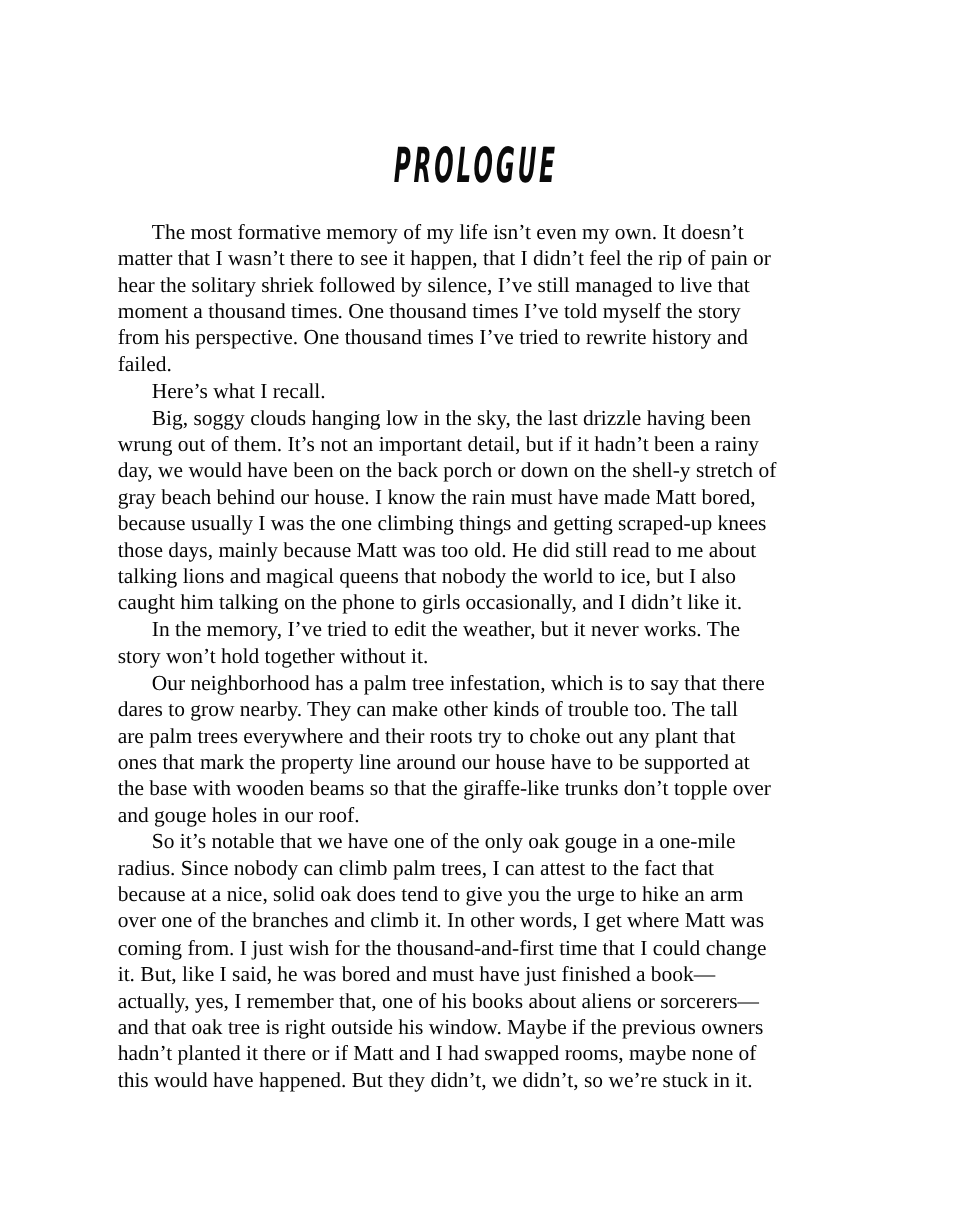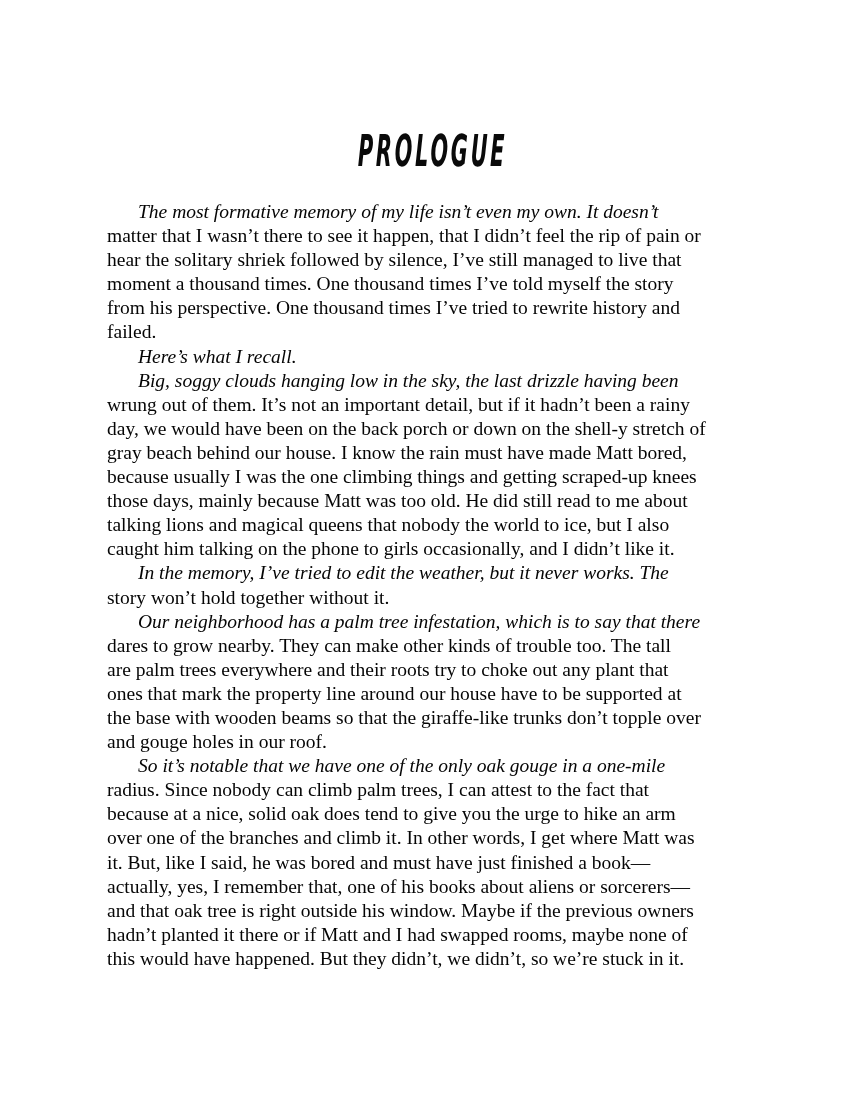--- a/index.html
+++ b/index.html
@@ -57,21 +57,20 @@
     .para {
       margin: 0;
       padding: 0;
     }
     .line {
       display: block;
       white-space: nowrap;
     }
     .line.first {
       text-indent: 31px;
-      font-style: italic;
     }
   </style>
 </head>
 <body>
 
 <div class="page">
   <h1 class="heading-wrap">
     <span class="heading-text">PROLOGUE</span>
   </h1>
   <div class="body-text" id="paragraphs">
@@ -106,20 +105,21 @@
         <span class="line">are palm trees everywhere and their roots try to choke out any plant that</span>
         <span class="line">ones that mark the property line around our house have to be supported at</span>
         <span class="line">the base with wooden beams so that the giraffe-like trunks don’t topple over</span>
         <span class="line">and gouge holes in our roof.</span>
       </p>
       <p class="para">
         <span class="line first">So it’s notable that we have one of the only oak gouge in a one-mile</span>
         <span class="line">radius. Since nobody can climb palm trees, I can attest to the fact that</span>
         <span class="line">because at a nice, solid oak does tend to give you the urge to hike an arm</span>
         <span class="line">over one of the branches and climb it. In other words, I get where Matt was</span>
+        <span class="line">coming from. I just wish for the thousand-and-first time that I could change</span>
         <span class="line">it. But, like I said, he was bored and must have just finished a book—</span>
         <span class="line">actually, yes, I remember that, one of his books about aliens or sorcerers—</span>
         <span class="line">and that oak tree is right outside his window. Maybe if the previous owners</span>
         <span class="line">hadn’t planted it there or if Matt and I had swapped rooms, maybe none of</span>
         <span class="line">this would have happened. But they didn’t, we didn’t, so we’re stuck in it.</span>
       </p>
     </div>
 </div>
 
 </body></html>

